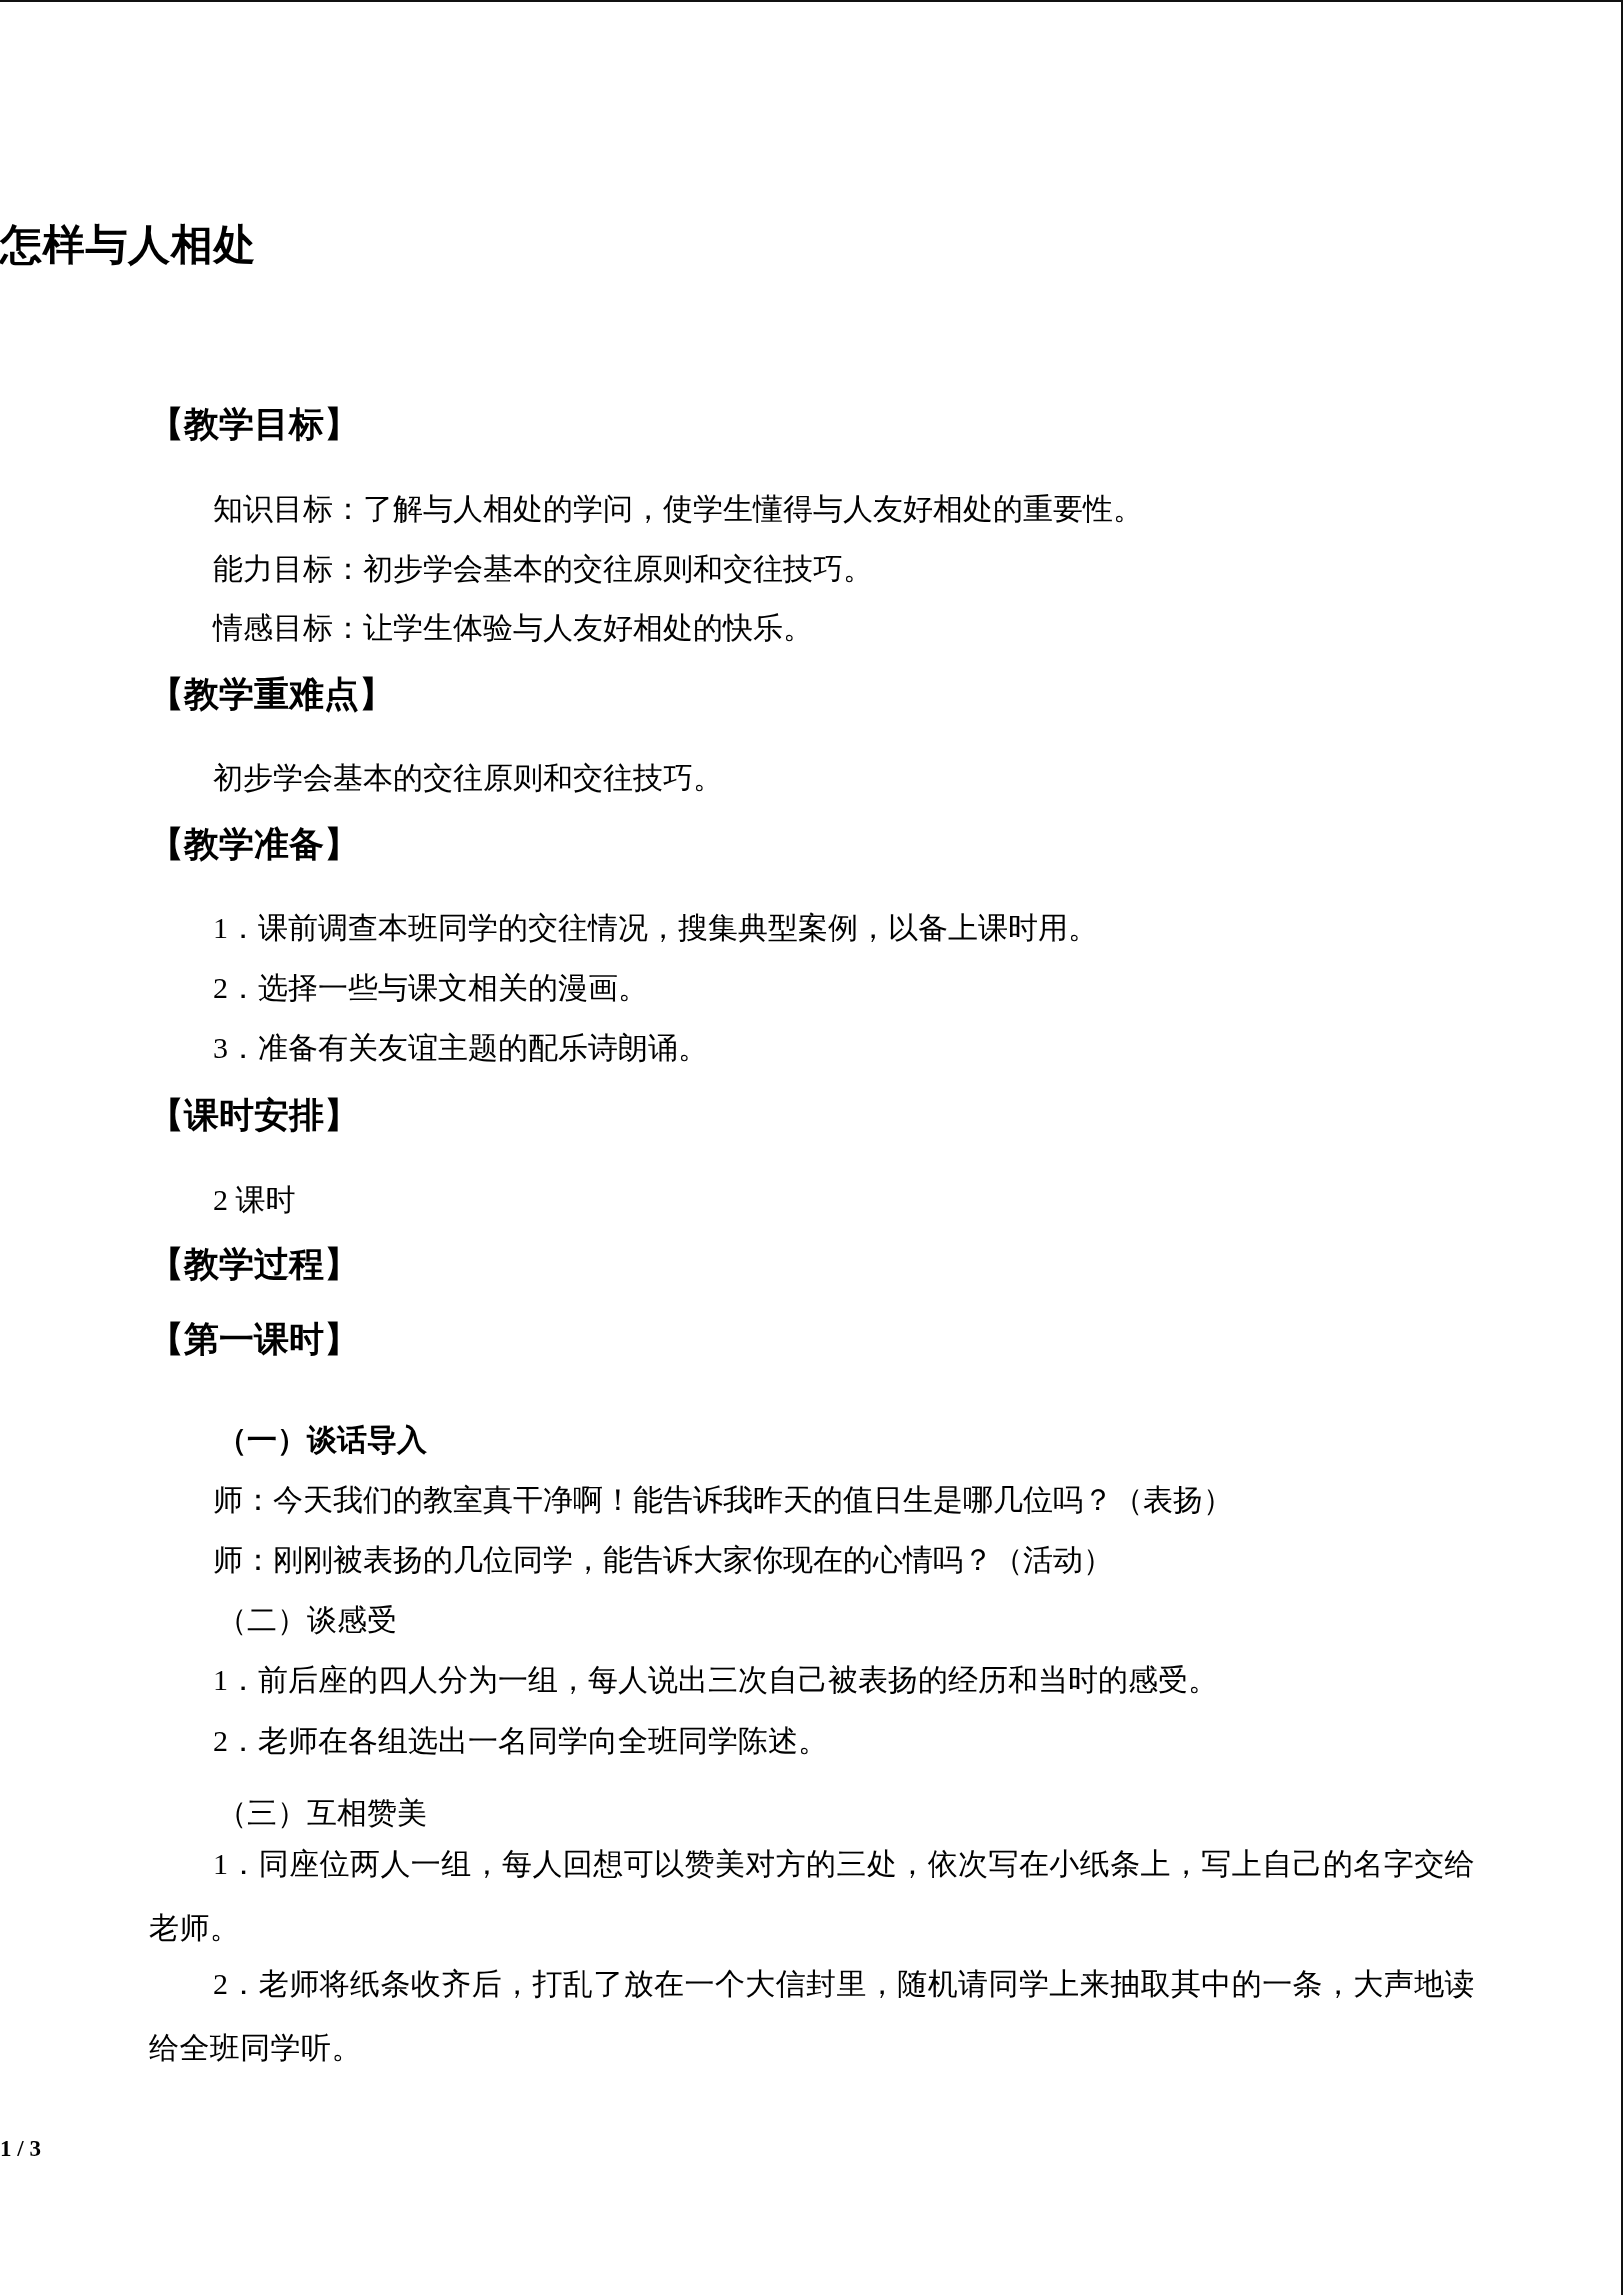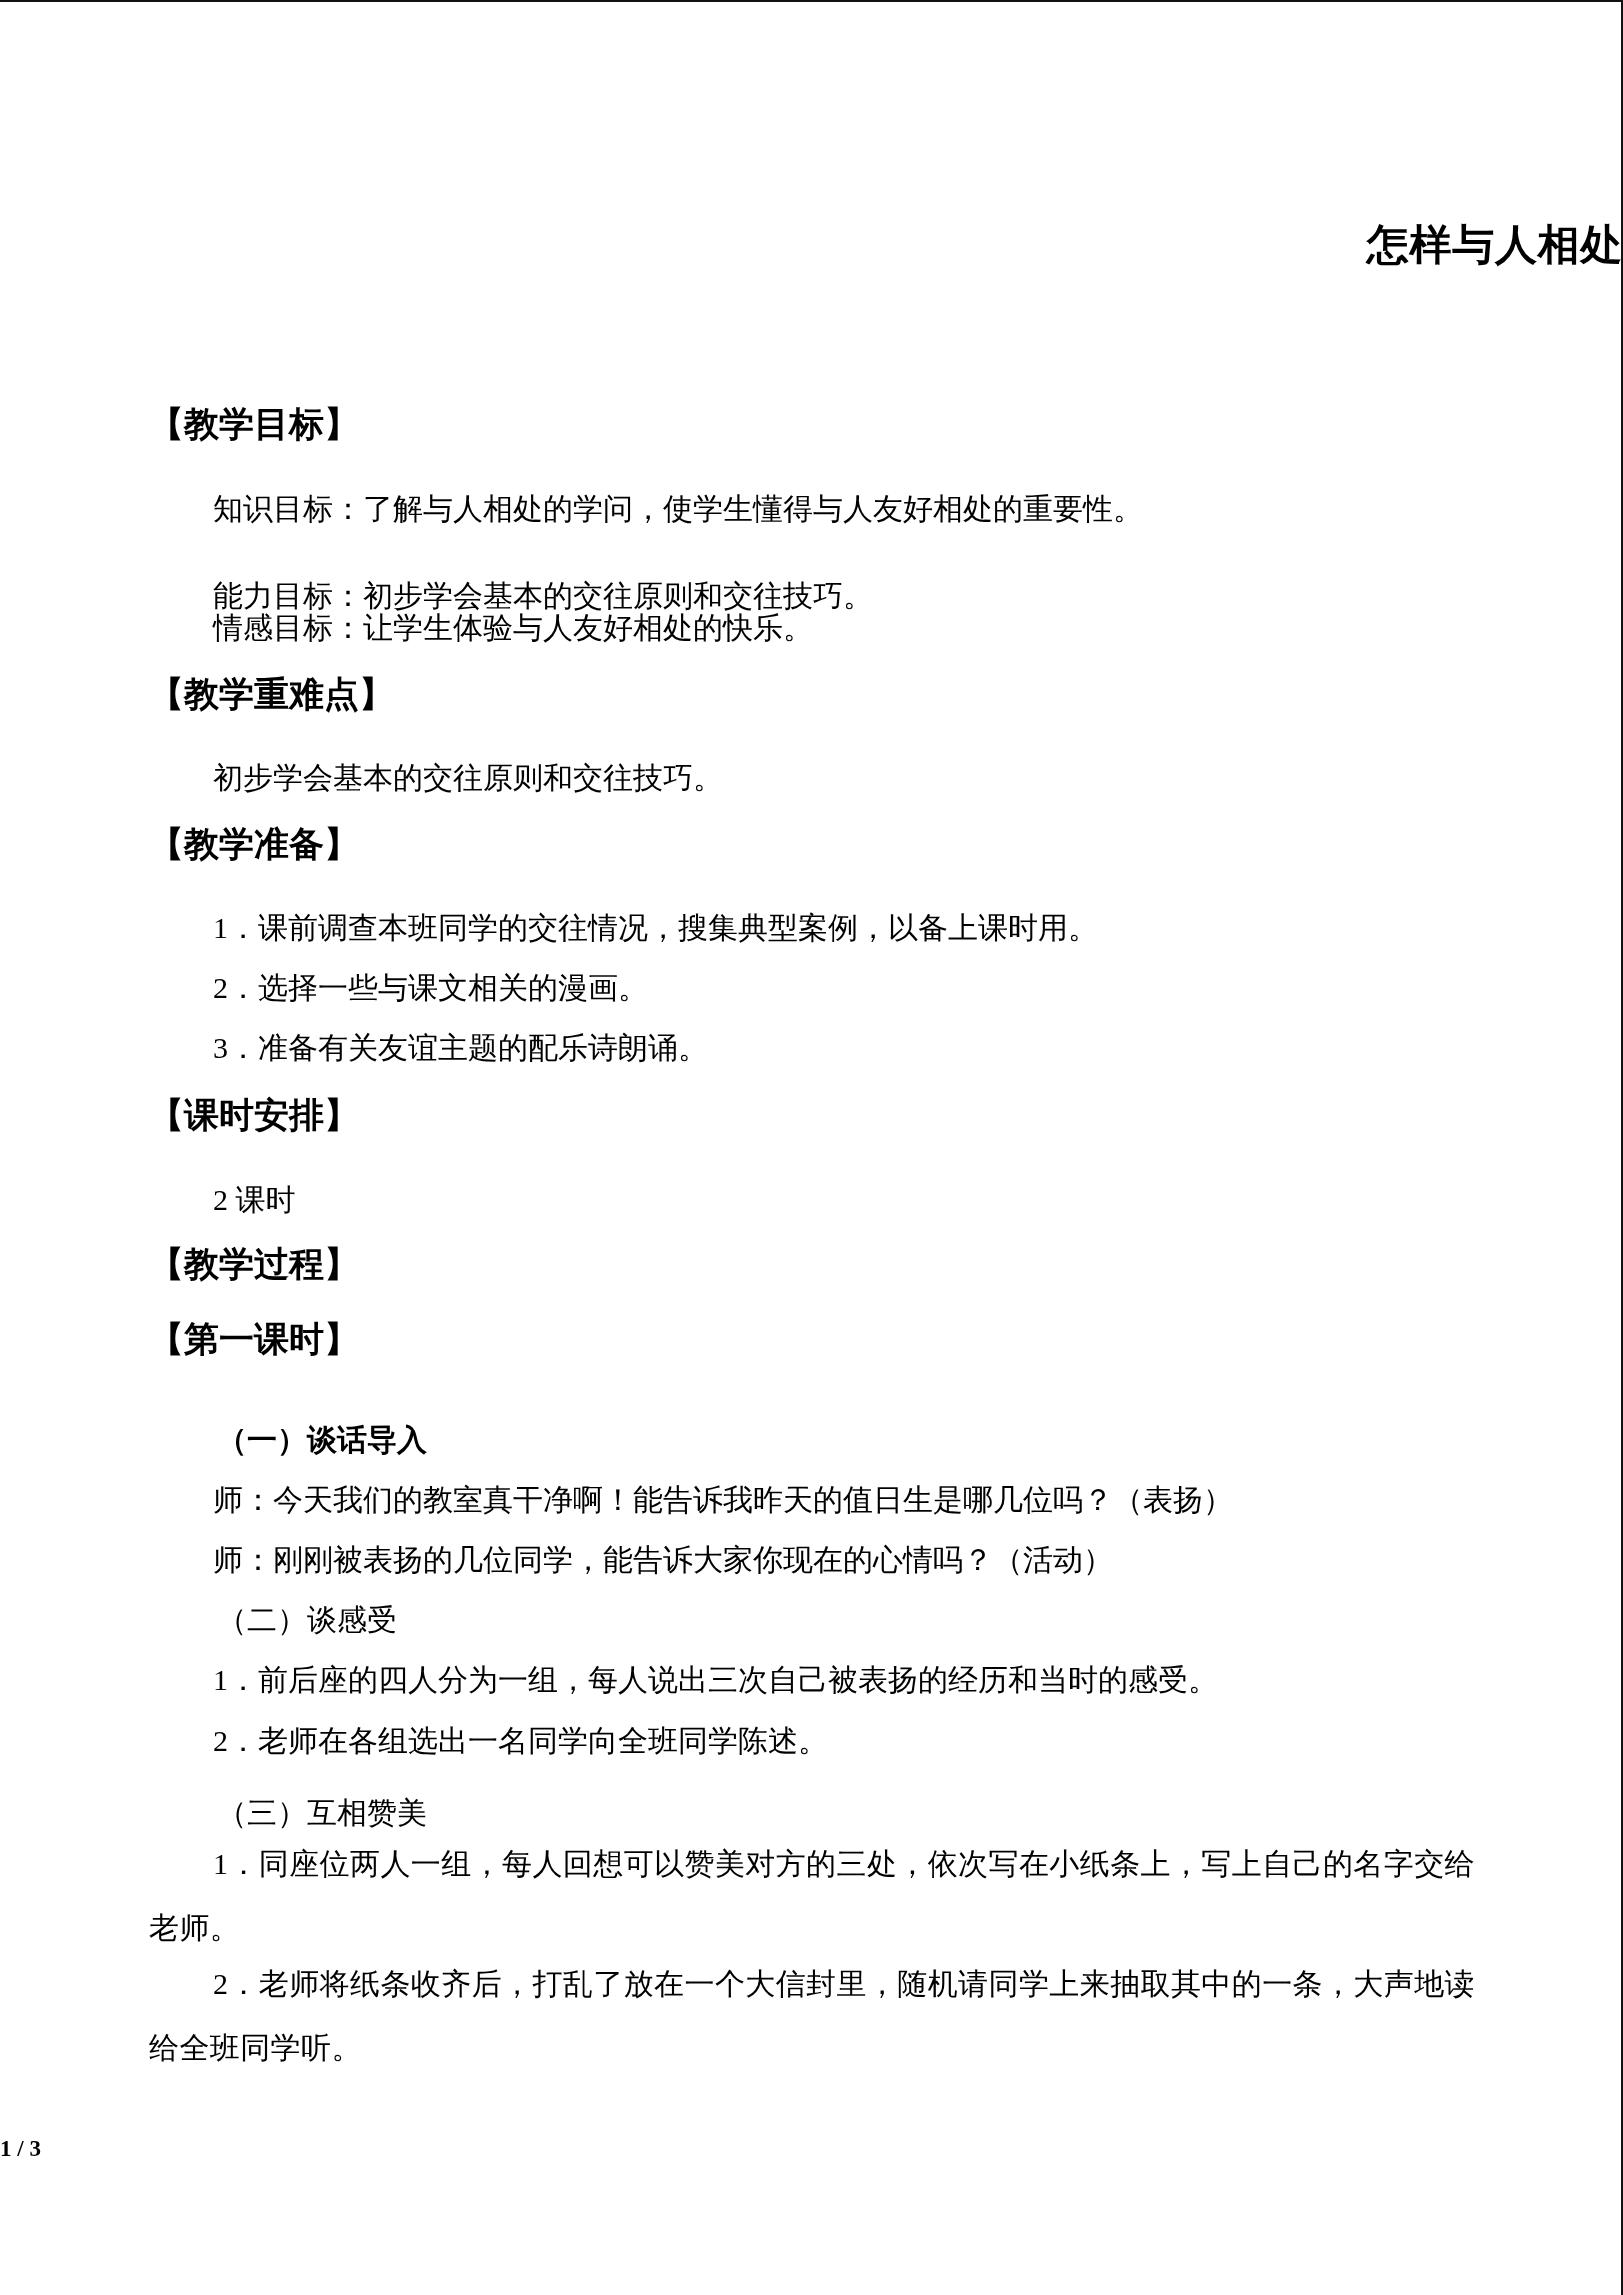--- a/index.html
+++ b/index.html
@@ -23,21 +23,21 @@
     height: 2295px;
     box-sizing: border-box;
     border-top: 2px solid #111111;
     border-right: 2px solid #111111;
   }
   .title {
     position: absolute;
     left: 0;
     width: 1623px;
     top: 217px;
-    text-align: right;
+    text-align: left;
     font-size: 42px;
     font-weight: bold;
     line-height: 52px;
     letter-spacing: 0.7px;
   }
   .heading {
     position: absolute;
     left: 149px;
     font-size: 35px;
     font-weight: bold;
@@ -76,21 +76,21 @@
 </style>
 </head>
 <body>
 
 <div class="page-frame">
 
   <div class="title">怎样与人相处</div>
 
   <div class="heading" style="top:401px;">【教学目标】</div>
   <div class="line indent" style="top:488px;">知识目标：了解与人相处的学问，使学生懂得与人友好相处的重要性。</div>
-  <div class="line indent" style="top:548px;margin-top:27px;">能力目标：初步学会基本的交往原则和交往技巧。</div>
+  <div class="line indent" style="top:548px;">能力目标：初步学会基本的交往原则和交往技巧。</div>
   <div class="line indent" style="top:607px;">情感目标：让学生体验与人友好相处的快乐。</div>
 
   <div class="heading" style="top:671px;">【教学重难点】</div>
   <div class="line indent" style="top:757px;">初步学会基本的交往原则和交往技巧。</div>
 
   <div class="heading" style="top:821px;">【教学准备】</div>
   <div class="line indent" style="top:907px;">1．课前调查本班同学的交往情况，搜集典型案例，以备上课时用。</div>
   <div class="line indent" style="top:967px;">2．选择一些与课文相关的漫画。</div>
   <div class="line indent" style="top:1027px;">3．准备有关友谊主题的配乐诗朗诵。</div>
 

